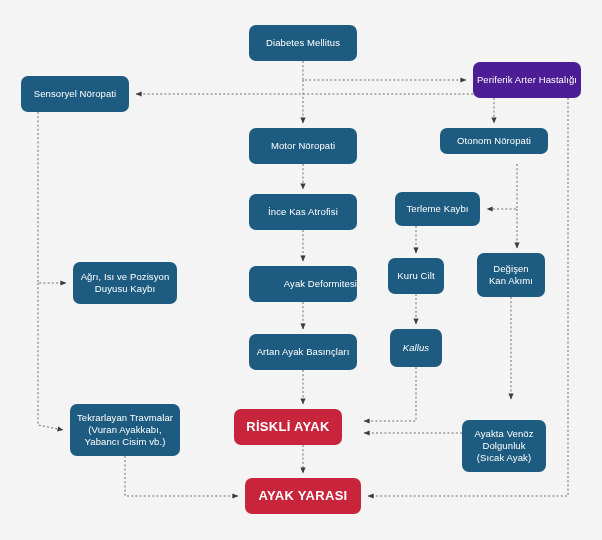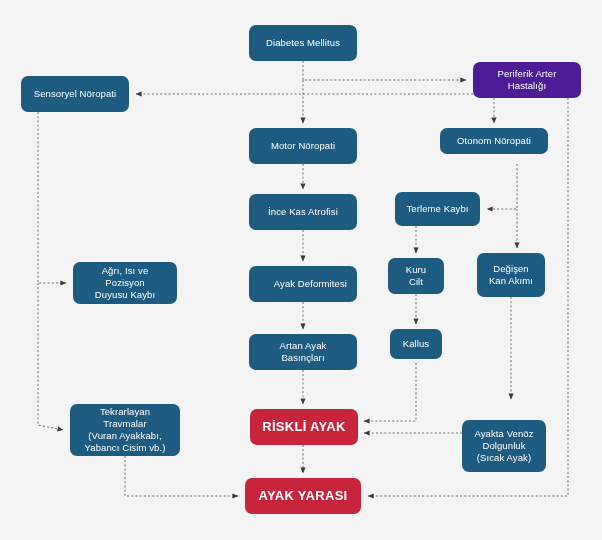--- a/index.html
+++ b/index.html
@@ -13,21 +13,21 @@
   svg#edges{position:absolute;left:0;top:0;width:602px;height:540px;}
 
   .node{
     position:absolute;
     box-sizing:border-box;
     display:flex;align-items:center;justify-content:center;
     text-align:center;
     border-radius:7px;
     color:#ffffff;
     line-height:1.28;
-    padding:4px 10px;
+    padding:4px 0;
     letter-spacing:.1px;
   }
   .node.blue{background:#1d5c80;font-size:9.5px;font-weight:400;}
   .node.red{background:#c8253c;font-size:13px;font-weight:700;letter-spacing:.3px;}
   .node span{display:block;white-space:pre-line;}
 </style>
 </head>
 <body style="background: rgb(244, 244, 244);">
 
 <div id="canvas">
@@ -110,37 +110,37 @@
       <div class="node blue" style="left: 388px; top: 258px; width: 56px; height: 36px; background: rgb(29, 92, 128);">
         <span>Kuru Cilt</span>
       </div>
       <div class="node blue" style="left: 477px; top: 253px; width: 68px; height: 44px; background: rgb(29, 92, 128);">
         <span>Değişen
 Kan Akımı</span>
       </div>
       <div class="node blue" style="left: 249px; top: 334px; width: 108px; height: 36px; background: rgb(29, 92, 128);">
         <span>Artan Ayak Basınçları</span>
       </div>
-      <div class="node blue" style="left: 390px; top: 329px; width: 52px; height: 30px; background: rgb(29, 92, 128);">
+      <div class="node blue" style="left: 390px; top: 329px; width: 52px; height: 38px; background: rgb(29, 92, 128); font-style: italic;">
         <span>Kallus</span>
       </div>
       <div class="node blue" style="left: 73px; top: 262px; width: 104px; height: 42px; background: rgb(29, 92, 128);">
         <span>Ağrı, Isı ve Pozisyon
 Duyusu Kaybı</span>
       </div>
       <div class="node blue" style="left: 70px; top: 404px; width: 110px; height: 52px; background: rgb(29, 92, 128);">
         <span>Tekrarlayan Travmalar
 (Vuran Ayakkabı,
 Yabancı Cisim vb.)</span>
       </div>
       <div class="node blue" style="left: 462px; top: 404px; width: 84px; height: 52px; background: rgb(29, 92, 128); margin-top: 16px;">
         <span>Ayakta Venöz
 Dolgunluk
 (Sıcak Ayak)</span>
       </div>
-      <div class="node red" style="left: 250px; top: 409px; width: 108px; height: 36px; background: rgb(200, 37, 60);">
+      <div class="node red" style="left: 234px; top: 409px; width: 108px; height: 36px; background: rgb(200, 37, 60);">
         <span>RİSKLİ AYAK</span>
       </div>
       <div class="node red" style="left: 245px; top: 478px; width: 116px; height: 36px; background: rgb(200, 37, 60);">
         <span>AYAK YARASI</span>
       </div>
     </div>
 </div>
 
 </body></html>

